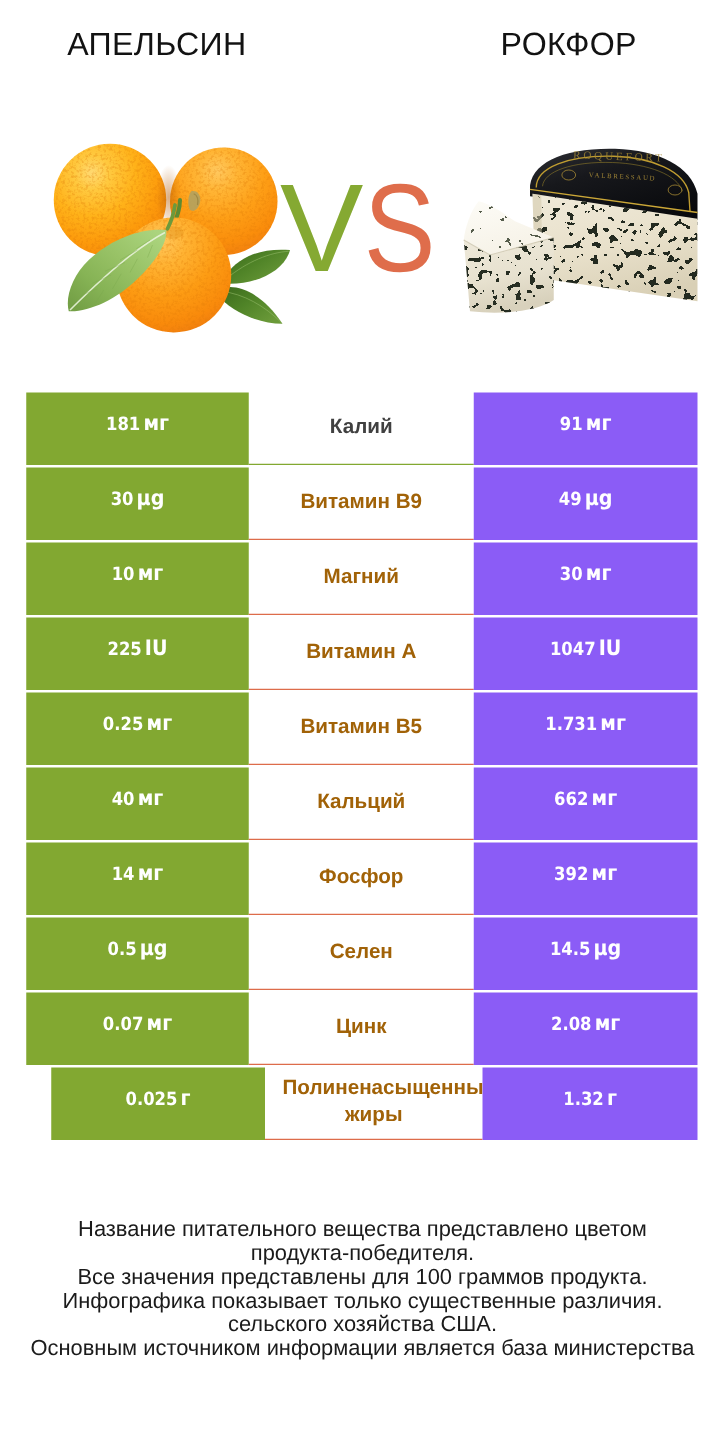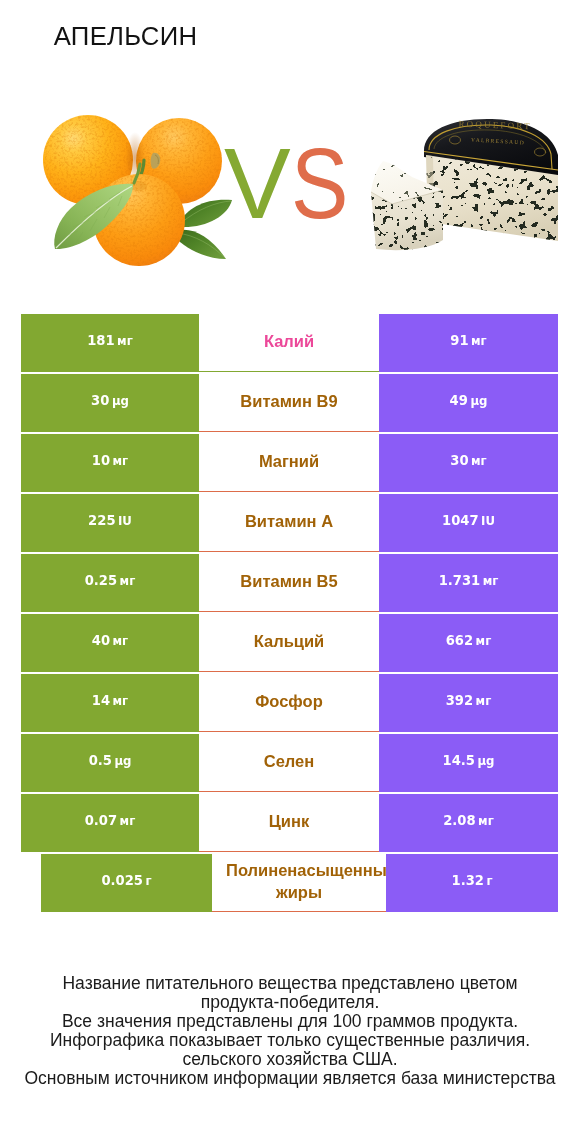--- a/index.html
+++ b/index.html
@@ -23,37 +23,38 @@
   .row{display:flex;height:58px;margin-bottom:2px;}
   .row:last-child{margin-bottom:0;padding-left:20px;}
   .cl,.cr{width:178px;color:#fff;display:flex;align-items:center;justify-content:center;
           font-family:"DejaVu Sans Condensed","DejaVu Sans",sans-serif;}
   .cl{background:#82a831;align-items:center;}
   .cr{width:179px;background:#8b5cf6;}
   .cm{width:180px;display:flex;align-items:center;justify-content:center;text-align:center;
       overflow:hidden;box-sizing:border-box;padding:0 17px;}
   .vwrap{display:flex;align-items:baseline;position:relative;top:-4px;}
   .num{font-size:14.6px;font-weight:bold;letter-spacing:0px;}
-  .unit{font-size:13px;font-weight:bold;margin-left:2.5px;}
+  .unit{font-size:17px;font-weight:bold;margin-left:2.5px;}
   .lbl{font-size:16.5px;font-weight:bold;line-height:22px;width:146px;flex:none;text-align:center;position:relative;top:-1.5px;}
-  .green{color:#ec4899;}
+  .green{color:#404040;}
   .orange{color:#a16207;}
   .bg{border-bottom:1.2px solid #82a831;}
   .bo{border-bottom:1.2px solid #dd6c4a;}
 
   
   .foot{position:absolute;left:0;top:974px;width:580px;text-align:center;font-size:17.5px;
         line-height:18.9px;color:#1b1b1b;}
 </style>
 </head>
 <body>
 
 <div class="page">
 
   <div class="hdr" id="h-left">АПЕЛЬСИН</div>
+  <div class="hdr" id="h-right">РОКФОР</div>
 
   <svg id="hero" viewBox="0 0 580 300" xmlns="http://www.w3.org/2000/svg">
     <defs>
   <radialGradient id="ogA" cx="34%" cy="26%" r="86%">
     <stop offset="0%" stop-color="#ffd972"></stop>
           <stop offset="18%" stop-color="#ffc93f"></stop>
     <stop offset="45%" stop-color="#ffb219"></stop>
           <stop offset="70%" stop-color="#fd9c0c"></stop>
     <stop offset="90%" stop-color="#f88b09"></stop>
           <stop offset="100%" stop-color="#ef7d0d"></stop>

